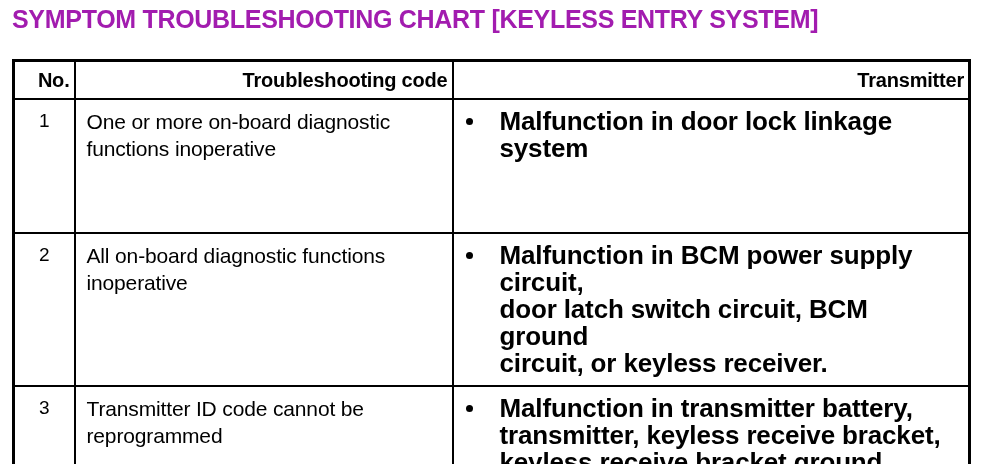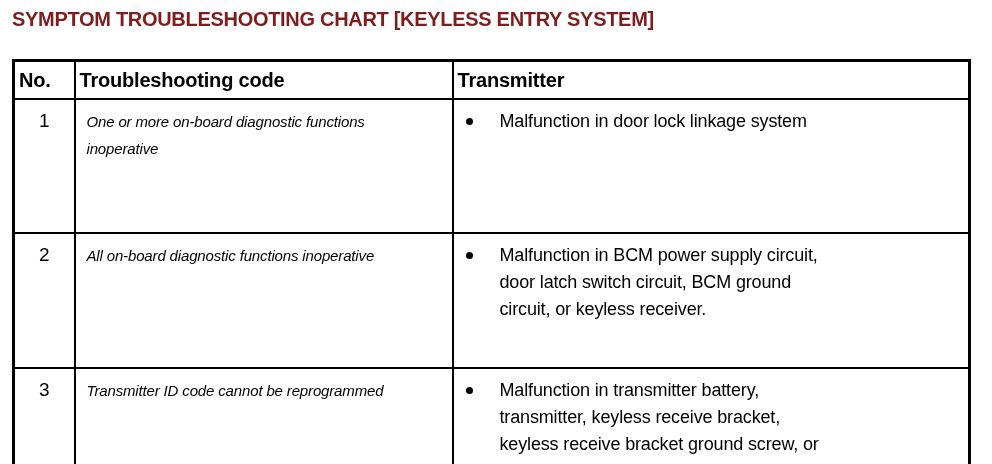--- a/index.html
+++ b/index.html
@@ -23,26 +23,26 @@
     height: 464px;
     background: #ffffff;
   }
 
   
   .chart-title {
     position: absolute;
     left: 12px;
     top: 4px;
     width: 960px;
-    font-size: 20px;
+    font-size: 25px;
     line-height: 30px;
     font-weight: 700;
     letter-spacing: -0.3px;
     white-space: nowrap;
-    color: #7f1d1d;
+    color: #a21caf;
   }
 
   
   .tbl-wrap {
     position: absolute;
     left: 12px;
     top: 59px;
     width: 956px;
   }
   table.tbl {
@@ -61,51 +61,51 @@
   }
 
   col.c-no   { width: 61px; }
   col.c-item { width: 378px; }
   col.c-desc { width: 517px; }
 
   thead th {
     height: 36px;
     font-size: 20px;
     font-weight: 700;
-    text-align: left;
+    text-align: right;
     vertical-align: middle;
     padding: 0 4px;
     letter-spacing: -0.2px;
   }
 
   tbody td {
     vertical-align: top;
     padding: 0;
   }
 
   td.cell-no {
     text-align: center;
     font-size: 19px;
     font-weight: 400;
     padding-top: 10px;
   }
 
   td.cell-item {
-    font-size: 15px;
+    font-size: 21px;
     line-height: 27px;
     padding: 8px 24px 8px 11px;
     letter-spacing: -0.15px;
-    font-style: italic;
   }
 
   td.cell-desc {
-    font-size: 18px;
+    font-size: 26px;
     line-height: 27px;
     padding: 8px 8px 8px 0px;
     letter-spacing: -0.15px;
+    font-weight: bold;
   }
 
   
   ul.bullets {
     margin: 0;
     padding: 0;
     list-style: none;
   }
   ul.bullets li {
     position: relative;

